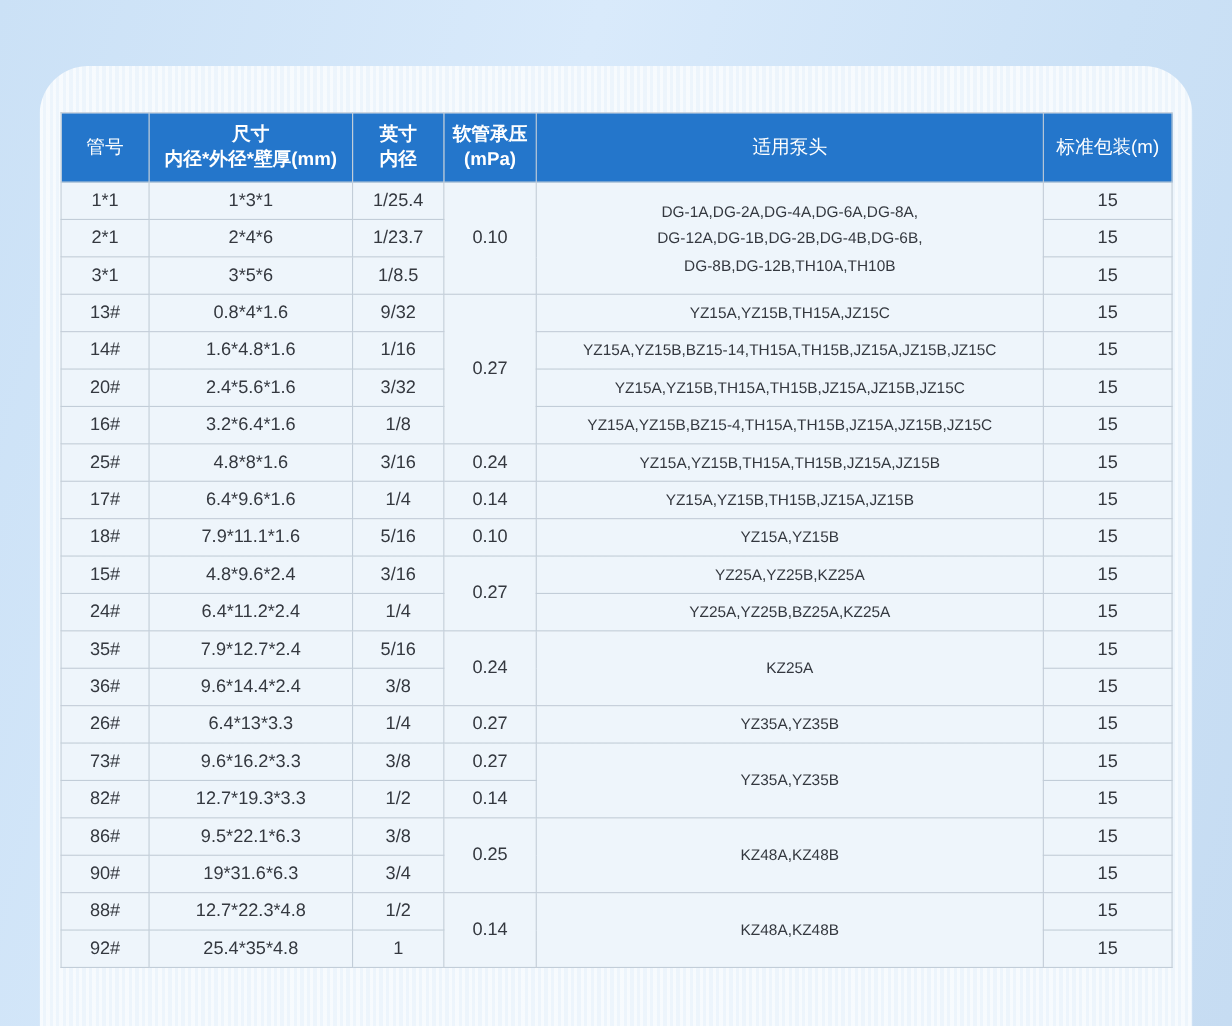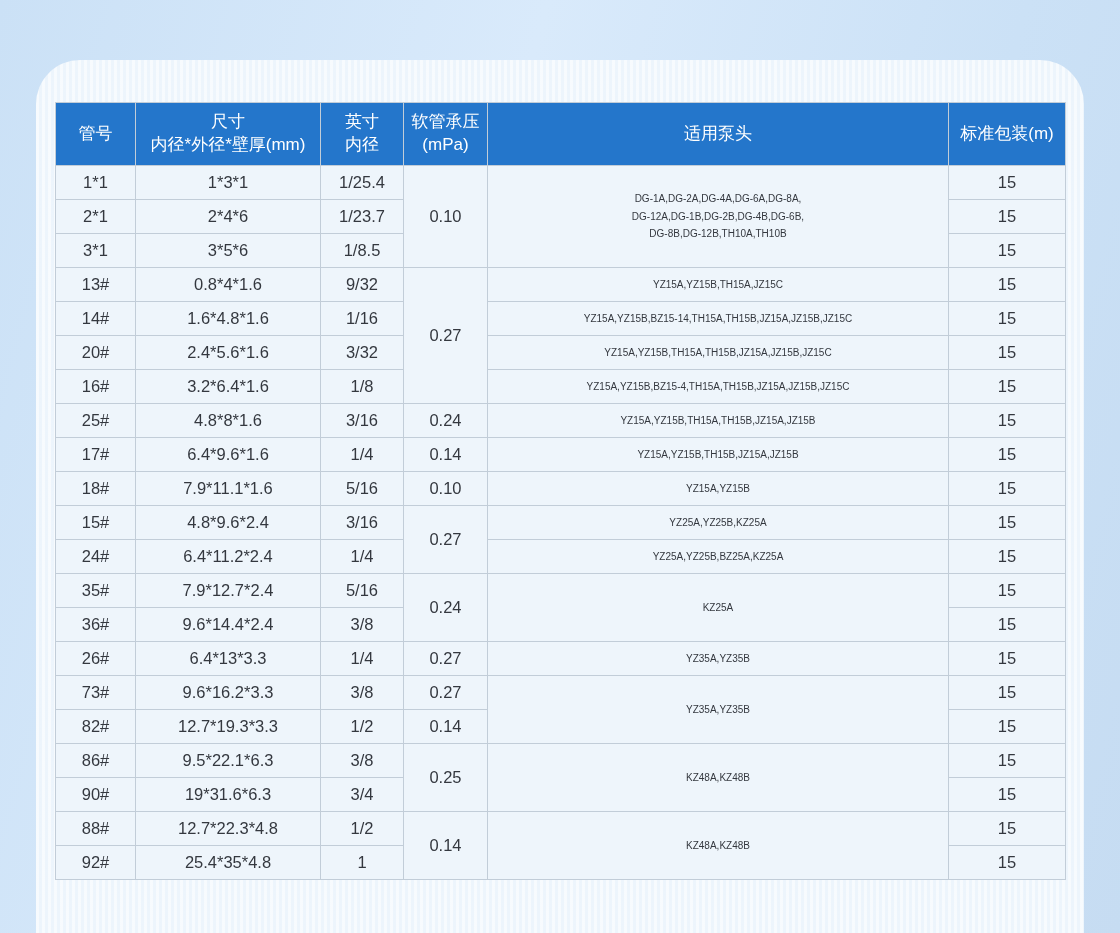--- a/index.html
+++ b/index.html
@@ -28,22 +28,22 @@
   th{
     background:var(--header-bg);color:var(--header-text);
     font-weight:normal;font-size:17px;line-height:1.35;
     height:58px;border:1px solid var(--grid-line);padding:2px 4px;text-align:center;
   }
   td{
     background:var(--row-bg);color:var(--body-text);
     font-size:16.5px;text-align:center;vertical-align:middle;
     height:33px;padding:0 4px;border:1px solid var(--grid-line);
   }
-  td.pump{font-size:10px;white-space:pre-line;line-height:1.75;}
-  .hline{display:block;}
+  td.pump{font-size:14px;white-space:pre-line;line-height:1.75;}
+  .hline{display:block;font-weight:bold;}
 </style>
 </head>
 <body>
 
 <div class="card">
   <table class="spec">
     <colgroup>
       <col class="c-tube">
         <col class="c-size">
         <col class="c-inch">

